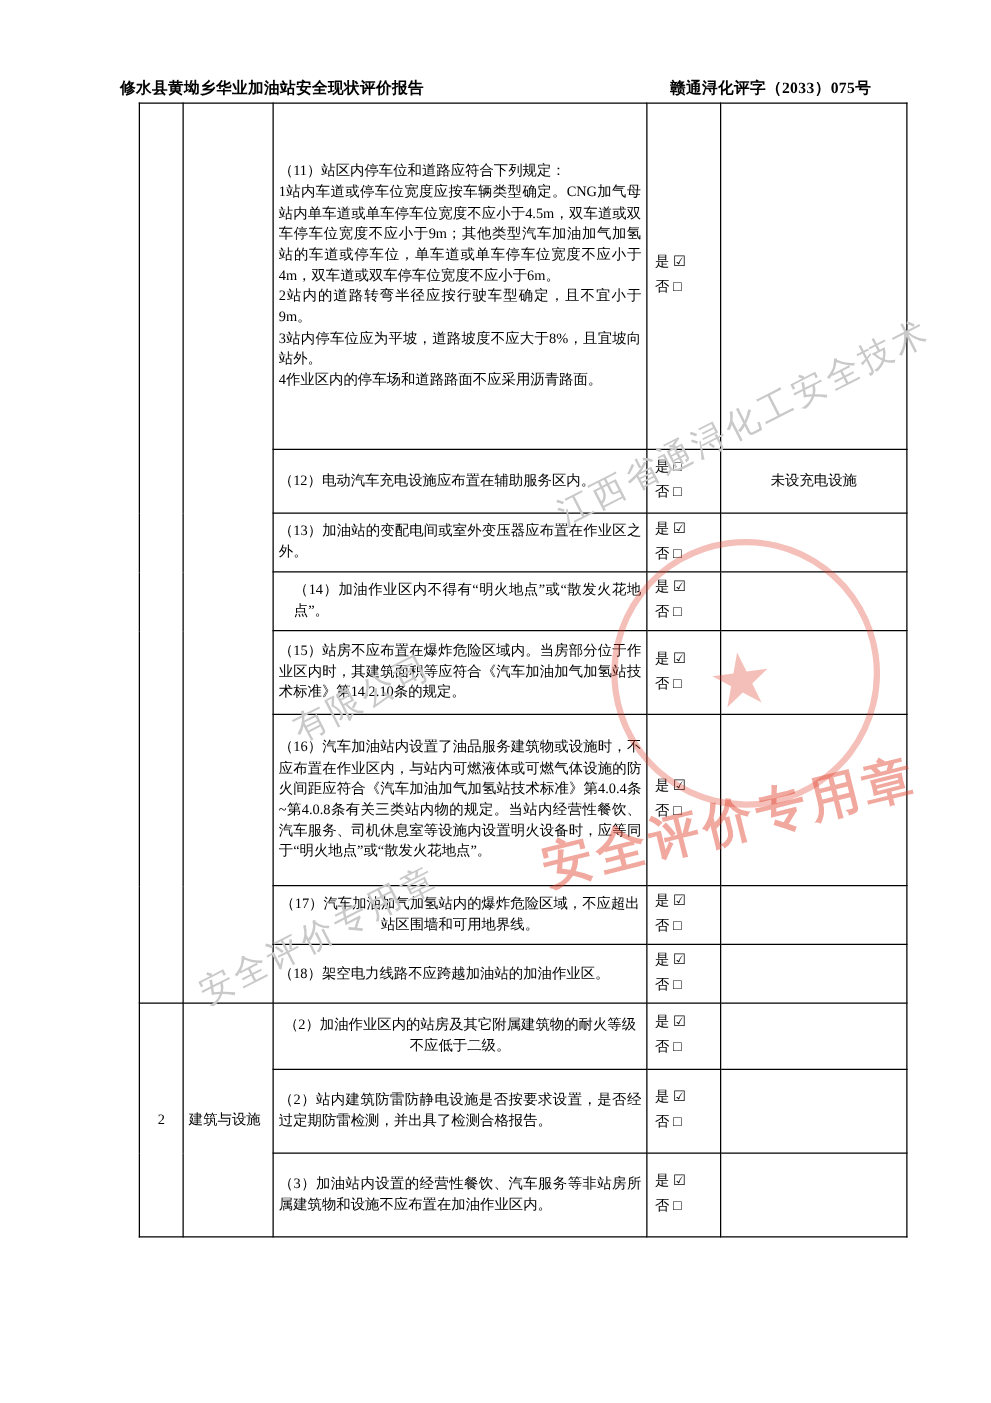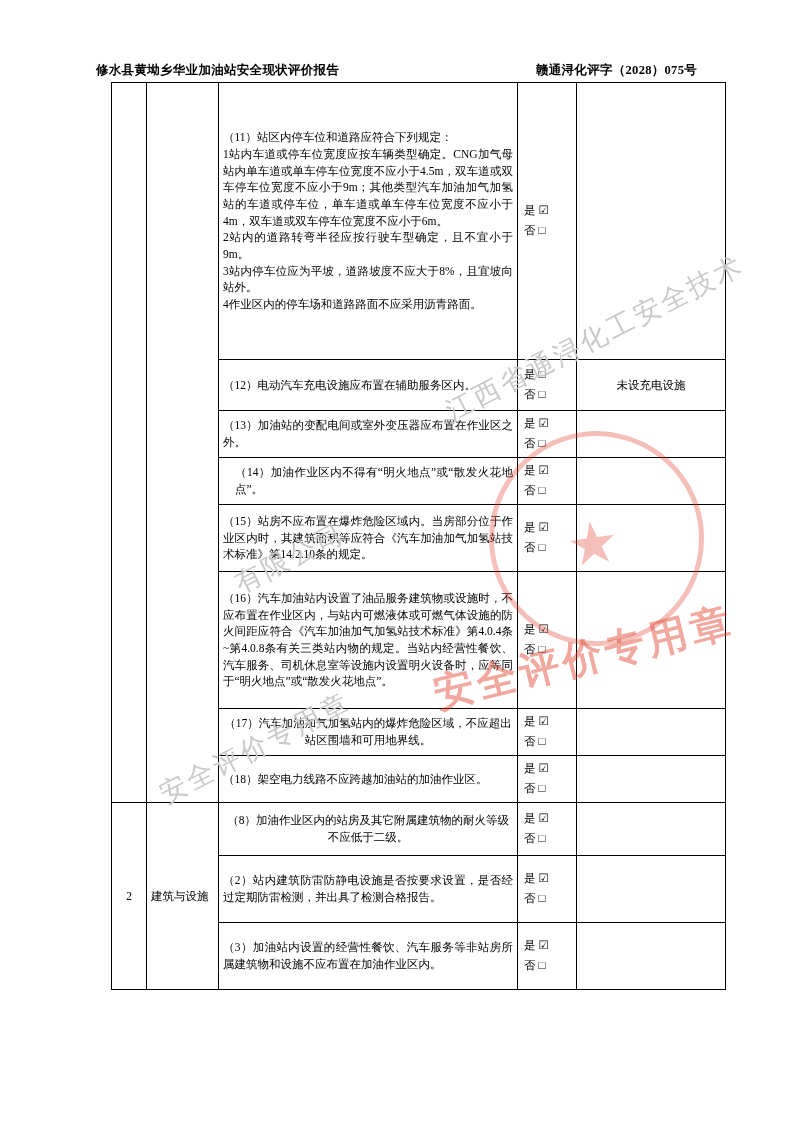--- a/index.html
+++ b/index.html
@@ -124,21 +124,21 @@
   }
   .wmr1 { left: 430px; top: 630px; transform: rotate(-14deg); }
 </style>
 </head>
 <body>
 
 <div class="page">
 
   <div class="header">
     <div class="header-left">修水县黄坳乡华业加油站安全现状评价报告</div>
-    <div class="header-right">赣通浔化评字（2028）075号</div>
+    <div class="header-right">赣通浔化评字（2033）075号</div>
   </div>
 
   <table class="maintable">
     <tbody>
 
       <tr>
         <td class="col-no" rowspan="8"></td>
         <td class="col-cat" rowspan="8"></td>
         <td class="col-item item-text" style="height:270px;"><span style="white-space:pre-line;">（11）站区内停车位和道路应符合下列规定：
 1站内车道或停车位宽度应按车辆类型确定。CNG加气母站内单车道或单车停车位宽度不应小于4.5m，双车道或双车停车位宽度不应小于9m；其他类型汽车加油加气加氢站的车道或停车位，单车道或单车停车位宽度不应小于4m，双车道或双车停车位宽度不应小于6m。
@@ -211,21 +211,21 @@
         <td class="col-jude">
           <div class="judge-line">是 ☑</div>
           <div class="judge-line">否 □</div>
         </td>
         <td class="col-note"></td>
       </tr>
 
       <tr>
         <td class="col-no" rowspan="3">2</td>
         <td class="col-cat" rowspan="3">建筑与设施</td>
-        <td class="col-item item-center" style="height:46px;">（8）加油作业区内的站房及其它附属建筑物的耐火等级不应低于二级。</td>
+        <td class="col-item item-center" style="height:46px;">（2）加油作业区内的站房及其它附属建筑物的耐火等级不应低于二级。</td>
         <td class="col-jude">
           <div class="judge-line">是 ☑</div>
           <div class="judge-line">否 □</div>
         </td>
         <td class="col-note"></td>
       </tr>
 
       <tr>
         <td class="col-item item-text" style="height:60px;">（2）站内建筑防雷防静电设施是否按要求设置，是否经过定期防雷检测，并出具了检测合格报告。</td>
         <td class="col-jude">

